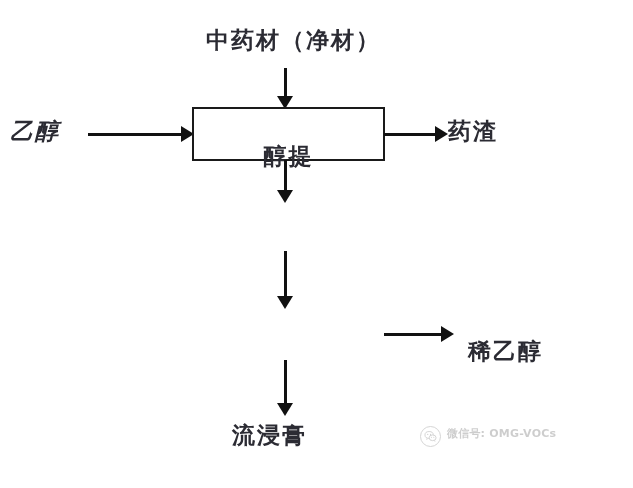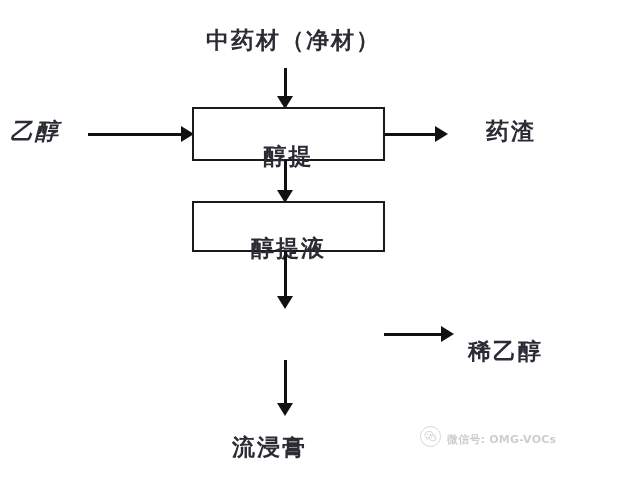--- a/index.html
+++ b/index.html
@@ -50,23 +50,23 @@
     font-family: "DejaVu Sans", "Liberation Sans", sans-serif;
     font-size: 23px;
     font-weight: 600;
     color: #2b2b33;
     letter-spacing: 2px;
     line-height: 1;
     white-space: nowrap;
   }
   #label-material { left: 206px; top: 29px; }
   #label-ethanol  { left: 10px;  top: 120px; font-style: italic; }
-  #label-residue  { left: 486px; top: 120px; }
+  #label-residue  { left: 448px; top: 120px; }
   #label-dilute   { left: 468px; top: 340px; }
-  #label-extractum{ left: 232px; top: 436px; text-align: right; }
+  #label-extractum{ left: 232px; top: 424px; text-align: right; }
 
   
   .arrow-v, .arrow-h {
     position: absolute;
   }
   .arrow-v .shaft {
     position: absolute;
     left: 50%;
     top: 0;
     width: 3px;
@@ -125,21 +125,21 @@
 
   #arrow-dilute-out   { left: 384px; top: 326px; height: 16px; width: 70px; }
   #arrow-dilute-out .shaft { width: 59px; }
 
   
   #watermark {
     position: absolute;
     left: 420px;
     top: 426px;
     display: flex;
-    align-items: flex-end;
+    align-items: flex-start;
     gap: 6px;
     opacity: 0.42;
   }
   #watermark .wm-icon {
     width: 19px;
     height: 19px;
     border-radius: 50%;
     border: 1px solid #9a9a9a;
     display: flex;
     align-items: center;
@@ -184,23 +184,20 @@
     <span class="head"></span>
   </div>
 
   <div class="free-label" id="label-residue">药渣</div>
 
   <div class="arrow-v" id="arrow-extract-to-liquid">
     <span class="shaft"></span>
     <span class="head"></span>
   </div>
 
-  <div class="proc-box" id="box-liquid">
-    <span class="box-label">醇提液</span>
-  </div>
 
   <div class="arrow-v" id="arrow-liquid-to-concentr">
     <span class="shaft"></span>
     <span class="head"></span>
   </div>
 
 
   <div class="arrow-h" id="arrow-dilute-out">
     <span class="shaft"></span>
     <span class="head"></span>

